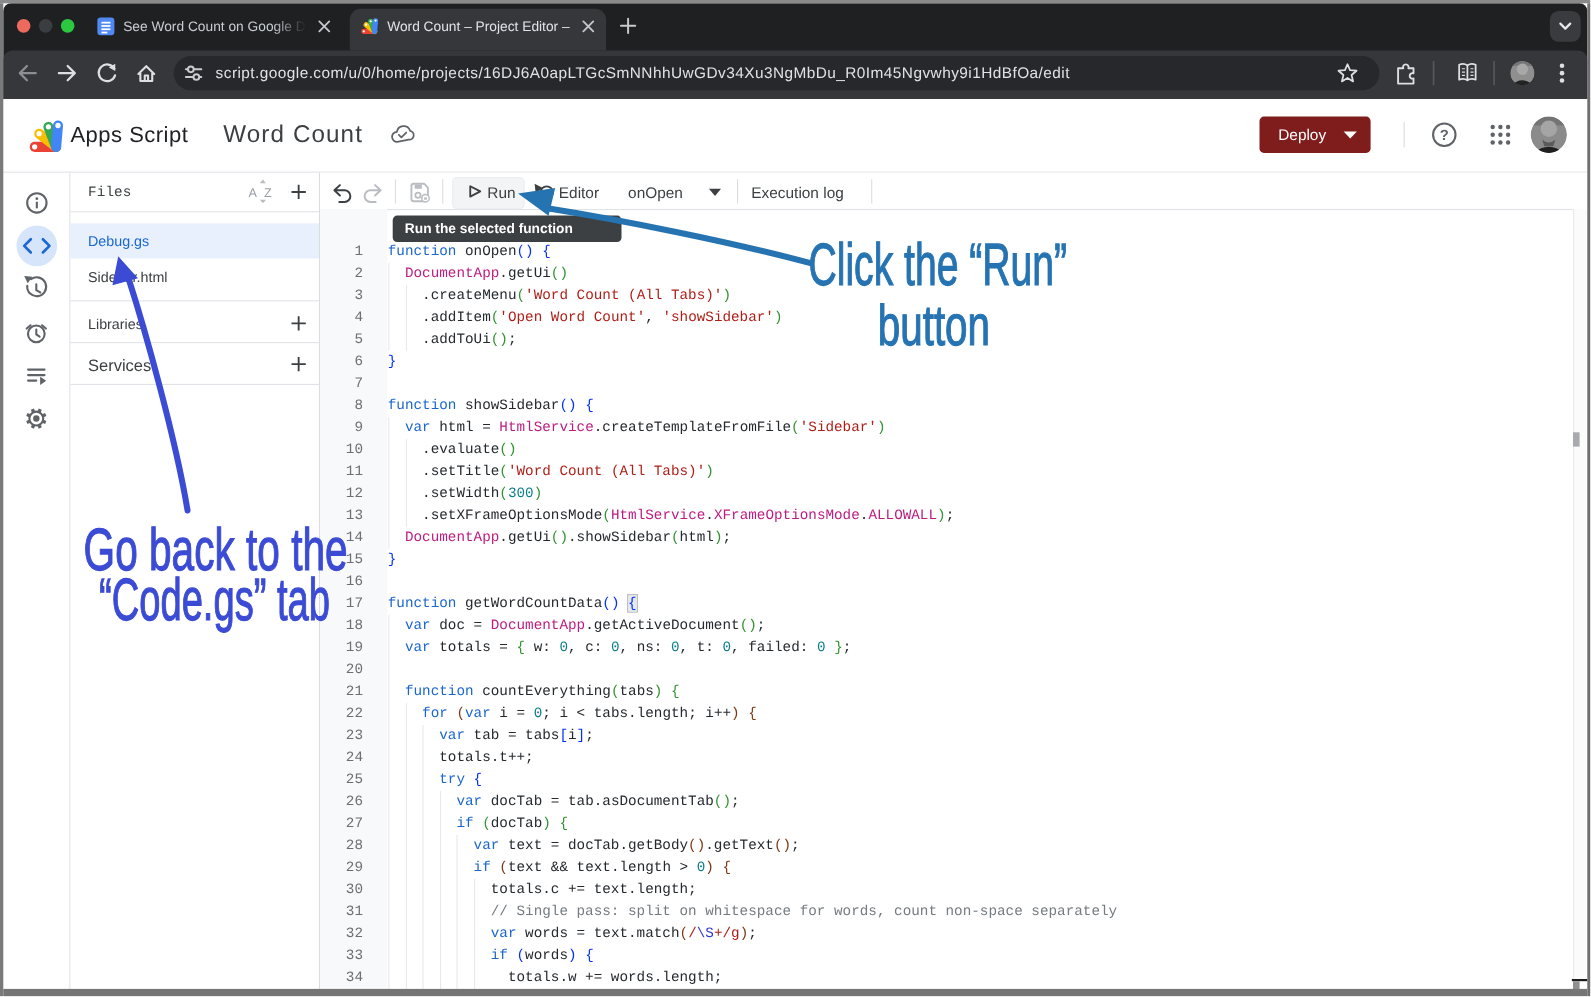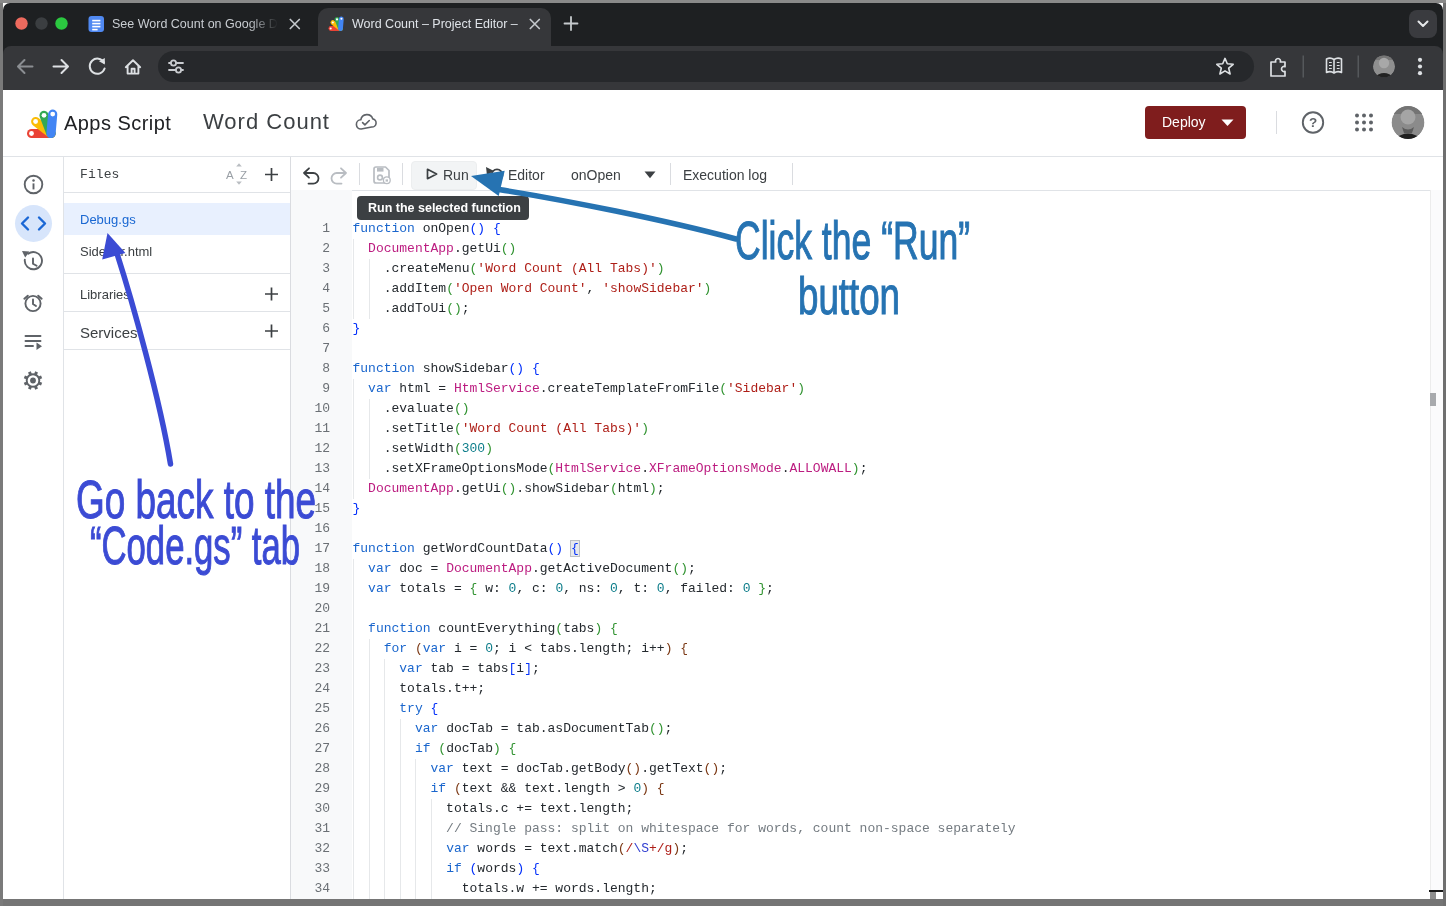--- a/index.html
+++ b/index.html
@@ -39,21 +39,21 @@
   #librariestxt{left:80px;top:287px;font-size:13px;color:#3c4043;}
   #filesdiv3{left:64px;top:311px;width:226px;height:1px;background:#e0e3e7;}
   #servicestxt{left:80px;top:324px;font-size:15px;color:#3c4043;}
   #filesdiv4{left:64px;top:349px;width:226px;height:1px;background:#e0e3e7;}
   
   #edtoolbar{left:291px;top:157px;width:1152px;height:33px;background:#fff;border-bottom:1px solid #e0e3e7;}
   .tsep{top:163px;width:1px;height:22px;background:#dadce0;}
   #runchip{left:411px;top:161px;width:64px;height:27px;background:#f2f4f5;border-radius:4px;border:1px solid #eceeef;}
   .tbtxt{font-size:14px;color:#3c4043;}
   
-  #tooltip{left:357px;top:196px;width:172px;height:24px;background:#3c4043;border-radius:4px;}
+  #tooltip{left:357px;top:196px;width:208px;height:24px;background:#3c4043;border-radius:4px;}
   #tooltip span{position:absolute;left:11px;top:4.5px;font-size:12.5px;font-weight:bold;color:#fff;white-space:nowrap;}
   
   #gutter{left:291px;top:190px;width:61px;height:709px;background:#f8f9fa;}
   #linenums{left:291px;top:219px;width:39px;text-align:right;font-family:"Liberation Mono",monospace;font-size:13px;line-height:20px;color:#6b7075;}
   #codebox{left:352.5px;top:219px;font-family:"Liberation Mono",monospace;font-size:13px;line-height:20px;color:#24292e;white-space:pre;}
   .ig{width:1px;background:#e6e8ea;}
   
   .kw{color:#1a66cd;}  
   .cl{color:#bc1c80;}  
   .st{color:#ae1e17;}  
@@ -72,20 +72,21 @@
 </style>
 </head>
 <body>
 <div id="page">
   <div class="abs" id="tabstrip"></div>
   <div class="abs" id="chrometb"></div>
   <div class="abs" id="activetab"></div>
   <div class="abs tabtitle" style="left:112px;top:17px;color:#c9cdd2;width:166px;overflow:hidden;-webkit-mask-image:linear-gradient(90deg,#000 82%,transparent 100%);">See Word Count on Google Do</div>
   <div class="abs tabtitle" style="left:352px;top:17px;">Word Count – Project Editor –</div>
   <div class="abs" id="urlpill"></div>
+  <div class="abs" id="urltext">script.google.com/u/0/home/projects/16DJ6A0apLTGcSmNNhhUwGDv34Xu3NgMbDu_R0Im45Ngvwhy9i1HdBfOa/edit</div>
   <div class="abs" id="tabsearch"></div>
 
   <div class="abs" id="asheader"></div>
   <div class="abs" id="astitle">Apps Script</div>
   <div class="abs" id="projtitle">Word Count</div>
   <div class="abs" id="deploybtn">
       <span>Deploy</span>
     </div>
   <div class="abs" id="hsep1"></div>
 

